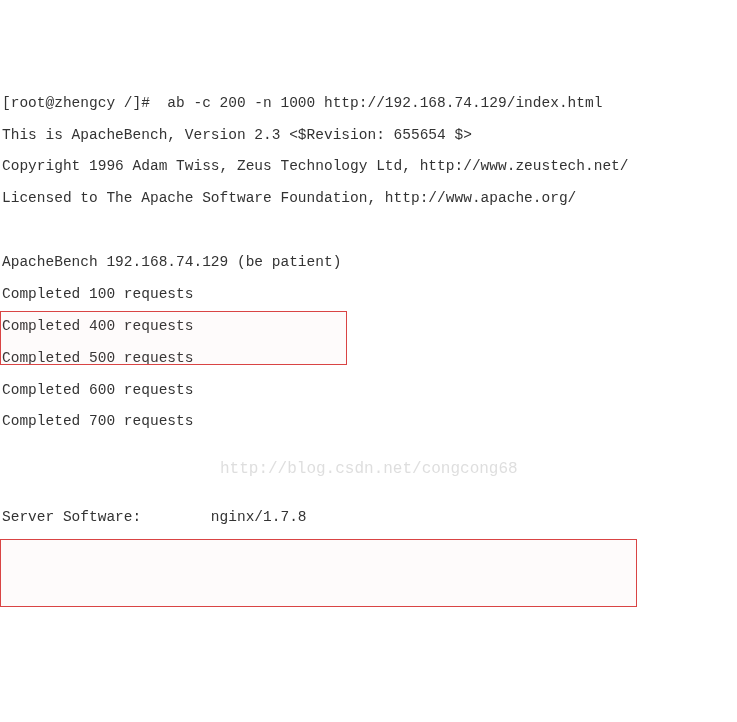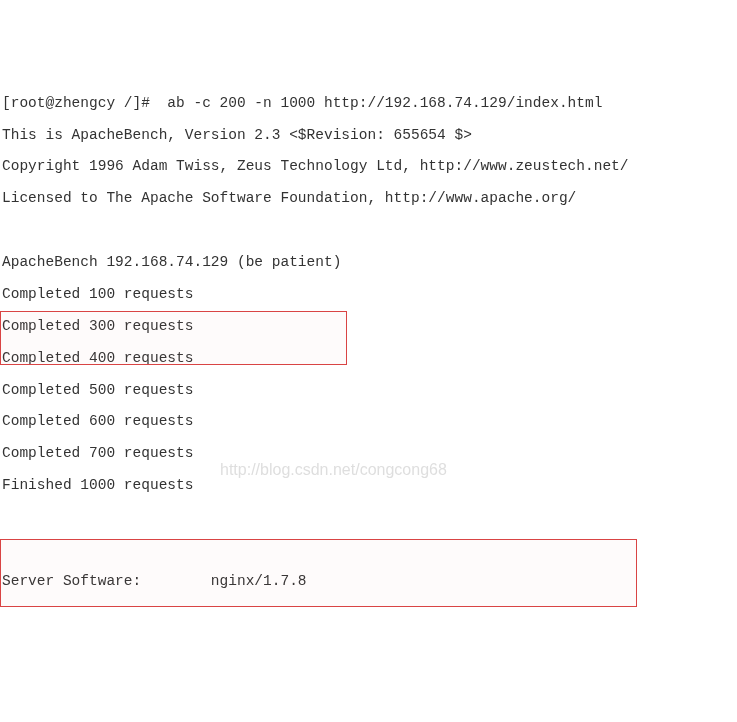--- a/index.html
+++ b/index.html
@@ -20,46 +20,44 @@
   .hlbox {
     position: absolute;
     border: 1px solid #d94444;
     background: rgba(230,150,150,0.04);
     pointer-events: none;
   }
   .watermark {
     position: absolute;
     top: 445px;
     left: 220px;
-    font-family: Liberation Sans, sans-serif;
+    font-family: Liberation Mono, monospace;
     font-size: 16px;
     color: rgba(160,160,160,0.35);
     pointer-events: none;
   }
   .line { display:block; }
 </style>
 </head>
 <body>
 
 
 
 <div class="term">
 <span class="line">[root@zhengcy /]#  ab -c 200 -n 1000 http://192.168.74.129/index.html</span>
 <span class="line">This is ApacheBench, Version 2.3 &lt;$Revision: 655654 $&gt;</span>
 <span class="line">Copyright 1996 Adam Twiss, Zeus Technology Ltd, http://www.zeustech.net/</span>
 <span class="line">Licensed to The Apache Software Foundation, http://www.apache.org/</span>
 <span class="line"> </span>
 <span class="line">ApacheBench 192.168.74.129 (be patient)</span>
 <span class="line">Completed 100 requests</span>
-<span class="line">Completed 300 requests</span>
 <span class="line">Completed 400 requests</span>
 <span class="line">Completed 500 requests</span>
 <span class="line">Completed 600 requests</span>
 <span class="line">Completed 700 requests</span>
-<span class="line">Finished 1000 requests</span>
 <span class="line"> </span>
 <span class="line"> </span>
 <span class="line"><span>Server Software:</span>        <span>nginx/1.7.8</span></span>
 
 
 
 
 
 
 

